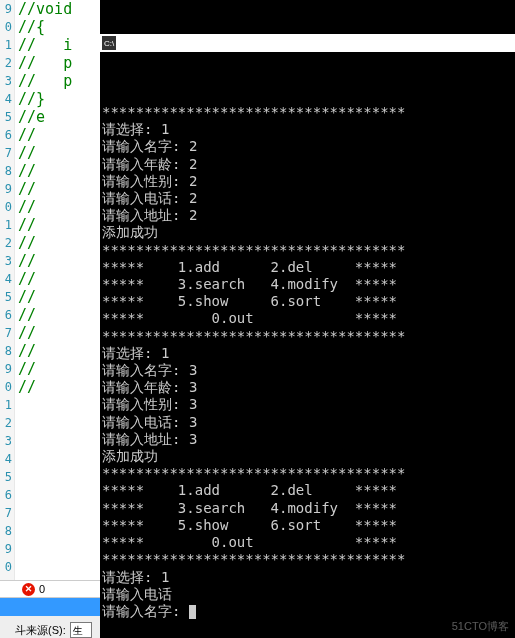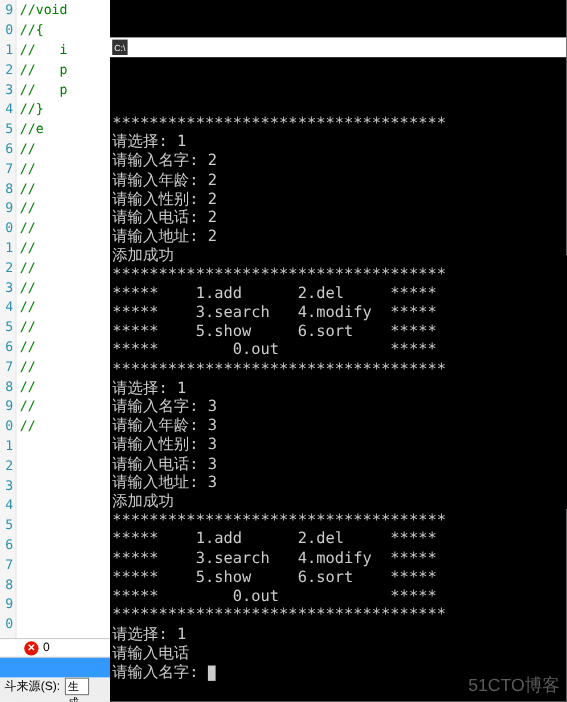--- a/index.html
+++ b/index.html
@@ -35,21 +35,21 @@
       font-size: 12px;
       text-align: right;
       padding-right: 2px;
       line-height: 18px;
     }
     .editor-line {
       position: absolute;
       left: 18px;
       color: #008000;
       font-family: Consolas, monospace;
-      font-size: 12px;
+      font-size: 15px;
       line-height: 18px;
       white-space: pre;
     }
     .console {
       position: absolute;
       left: 100px;
       top: 0;
       width: 415px;
       height: 638px;
       background: #000;
@@ -113,37 +113,37 @@
       margin-right: 4px;
     }
     .selected-row {
       height: 18px;
       background: #3399ff;
     }
     .toolbar-row {
       height: 22px;
       background: #eee;
       display: flex;
-      align-items: flex-start;
-      padding-left: 4px;
+      align-items: flex-end;
+      padding-left: 15px;
       color: #000;
     }
     .toolbar-input {
       margin-left: 4px;
       width: 22px;
       height: 16px;
       border: 1px solid #7a7a7a;
       background: #fff;
     }
     .watermark {
       position: absolute;
       right: 6px;
       bottom: 4px;
       color: rgba(200,200,200,0.45);
-      font-size: 16px;
+      font-size: 11px;
       font-family: "Microsoft YaHei", sans-serif;
     }
     .cursor {
       display: inline-block;
       width: 7px;
       height: 14px;
       background: #ccc;
       vertical-align: text-bottom;
     }
   </style>

